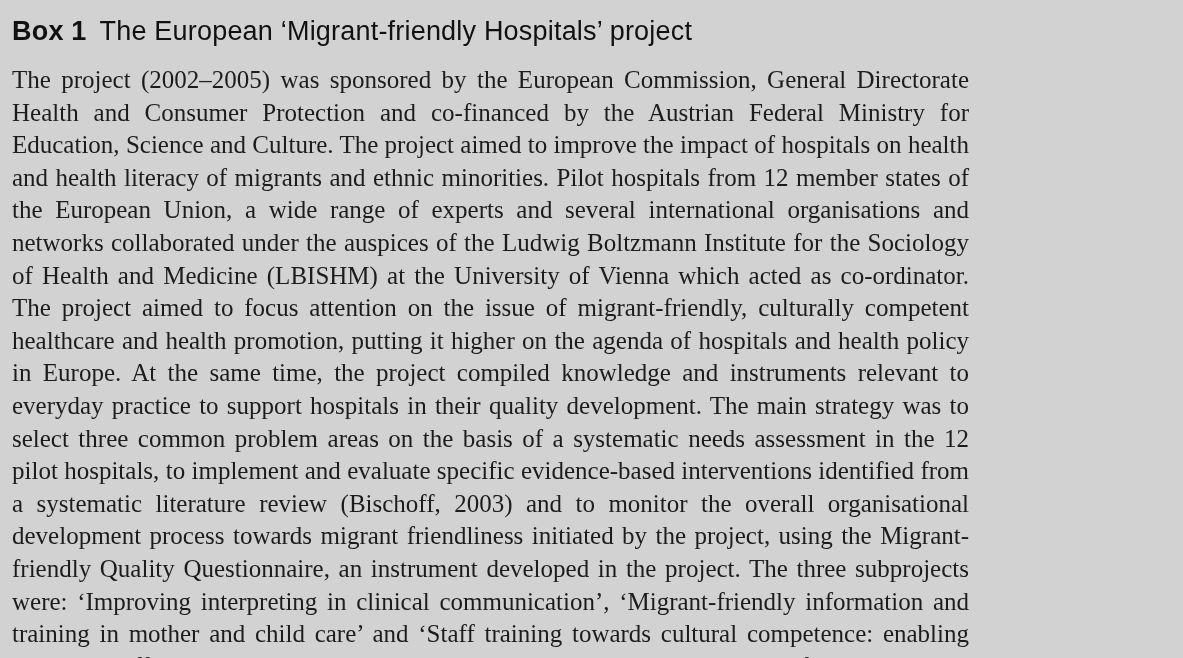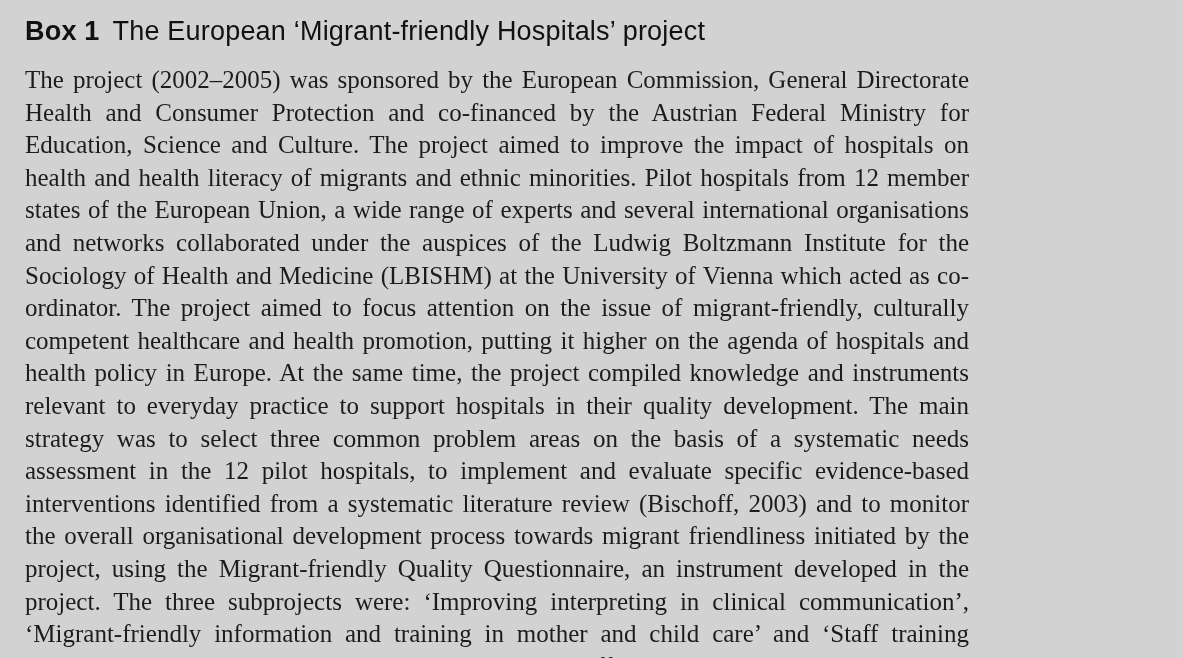--- a/index.html
+++ b/index.html
@@ -9,21 +9,21 @@
   body {
     width: 1183px;
     height: 658px;
     background: #d2d2d2;
     overflow: hidden;
   }
   .box {
     box-sizing: border-box;
     width: 994px;
     height: 658px;
-    padding: 14px 25px 0 25px;
+    padding: 14px 25px 0 12px;
   }
   .box-title {
     font-family: "Liberation Sans", sans-serif;
     font-size: 27px;
     line-height: 34px;
     color: #111111;
     letter-spacing: 0.2px;
     white-space: nowrap;
   }
   .box-label {

